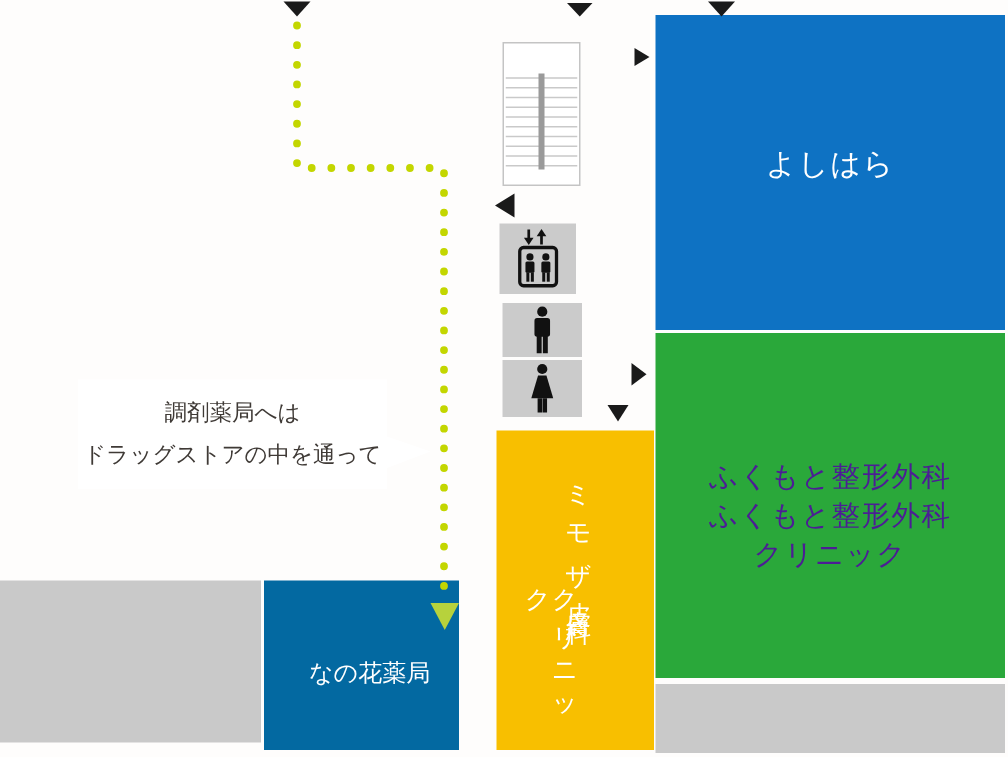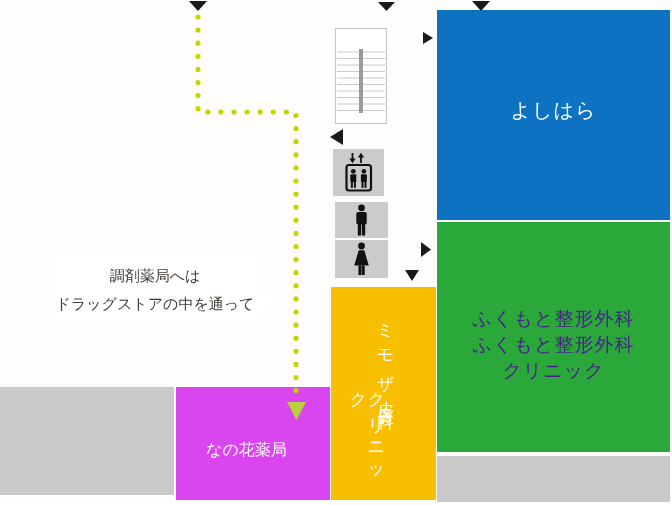--- a/index.html
+++ b/index.html
@@ -1,21 +1,21 @@
 <!DOCTYPE html>
 <html><head>
 <meta charset="utf-8">
 <style>
   html,body{margin:0;padding:0;background:#ffffff;}
   body{font-family:"Liberation Sans","DejaVu Sans",sans-serif;}
   .map{position:relative;width:672px;height:505px;background:#fefdfc;overflow:hidden;}
   .block{position:absolute;box-sizing:border-box;}
   .blk-drugstore{left:0;top:11;width:330px;height:374px;background:#6b5d51;}
   .blk-gray-left{left:0;top:387px;width:174px;height:108px;background:#c9c9c9;}
-  .blk-orange{left:176px;top:387px;width:154px;height:113px;background:#d946ef;
+  .blk-orange{left:176px;top:387px;width:130px;height:113px;background:#0369a1;
     display:flex;flex-direction:column;justify-content:center;padding-top:12px;padding-left:30px;}
   .blk-yellow{left:331px;top:287px;width:105px;height:213px;background:#f8bf00;}
   .blk-blue{left:437px;top:10px;width:233px;height:210px;background:#0e72c3;
     display:flex;flex-direction:column;justify-content:center;align-items:center;padding-bottom:10px;}
   .blk-green{left:437px;top:222px;width:233px;height:230px;background:#2aa83a;
     display:flex;flex-direction:column;justify-content:center;align-items:center;padding-top:16px;}
   .blk-gray-right{left:437px;top:456px;width:233px;height:46px;background:#c9c9c9;}
   .drug-label{position:absolute;left:0;top:146px;width:100%;text-align:center;font-size:17px;color:#fff;letter-spacing:1px;}
   .blue-line{font-size:20px;line-height:25px;color:#fff;letter-spacing:1px;}
   .green-line{font-size:19px;line-height:26px;color:#4c1d95;letter-spacing:1px;}

